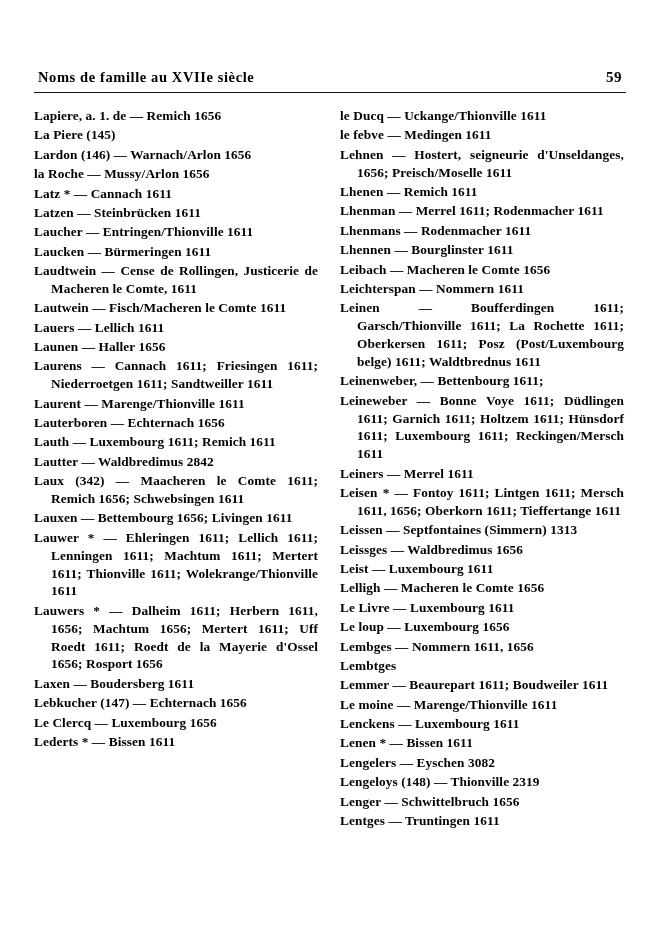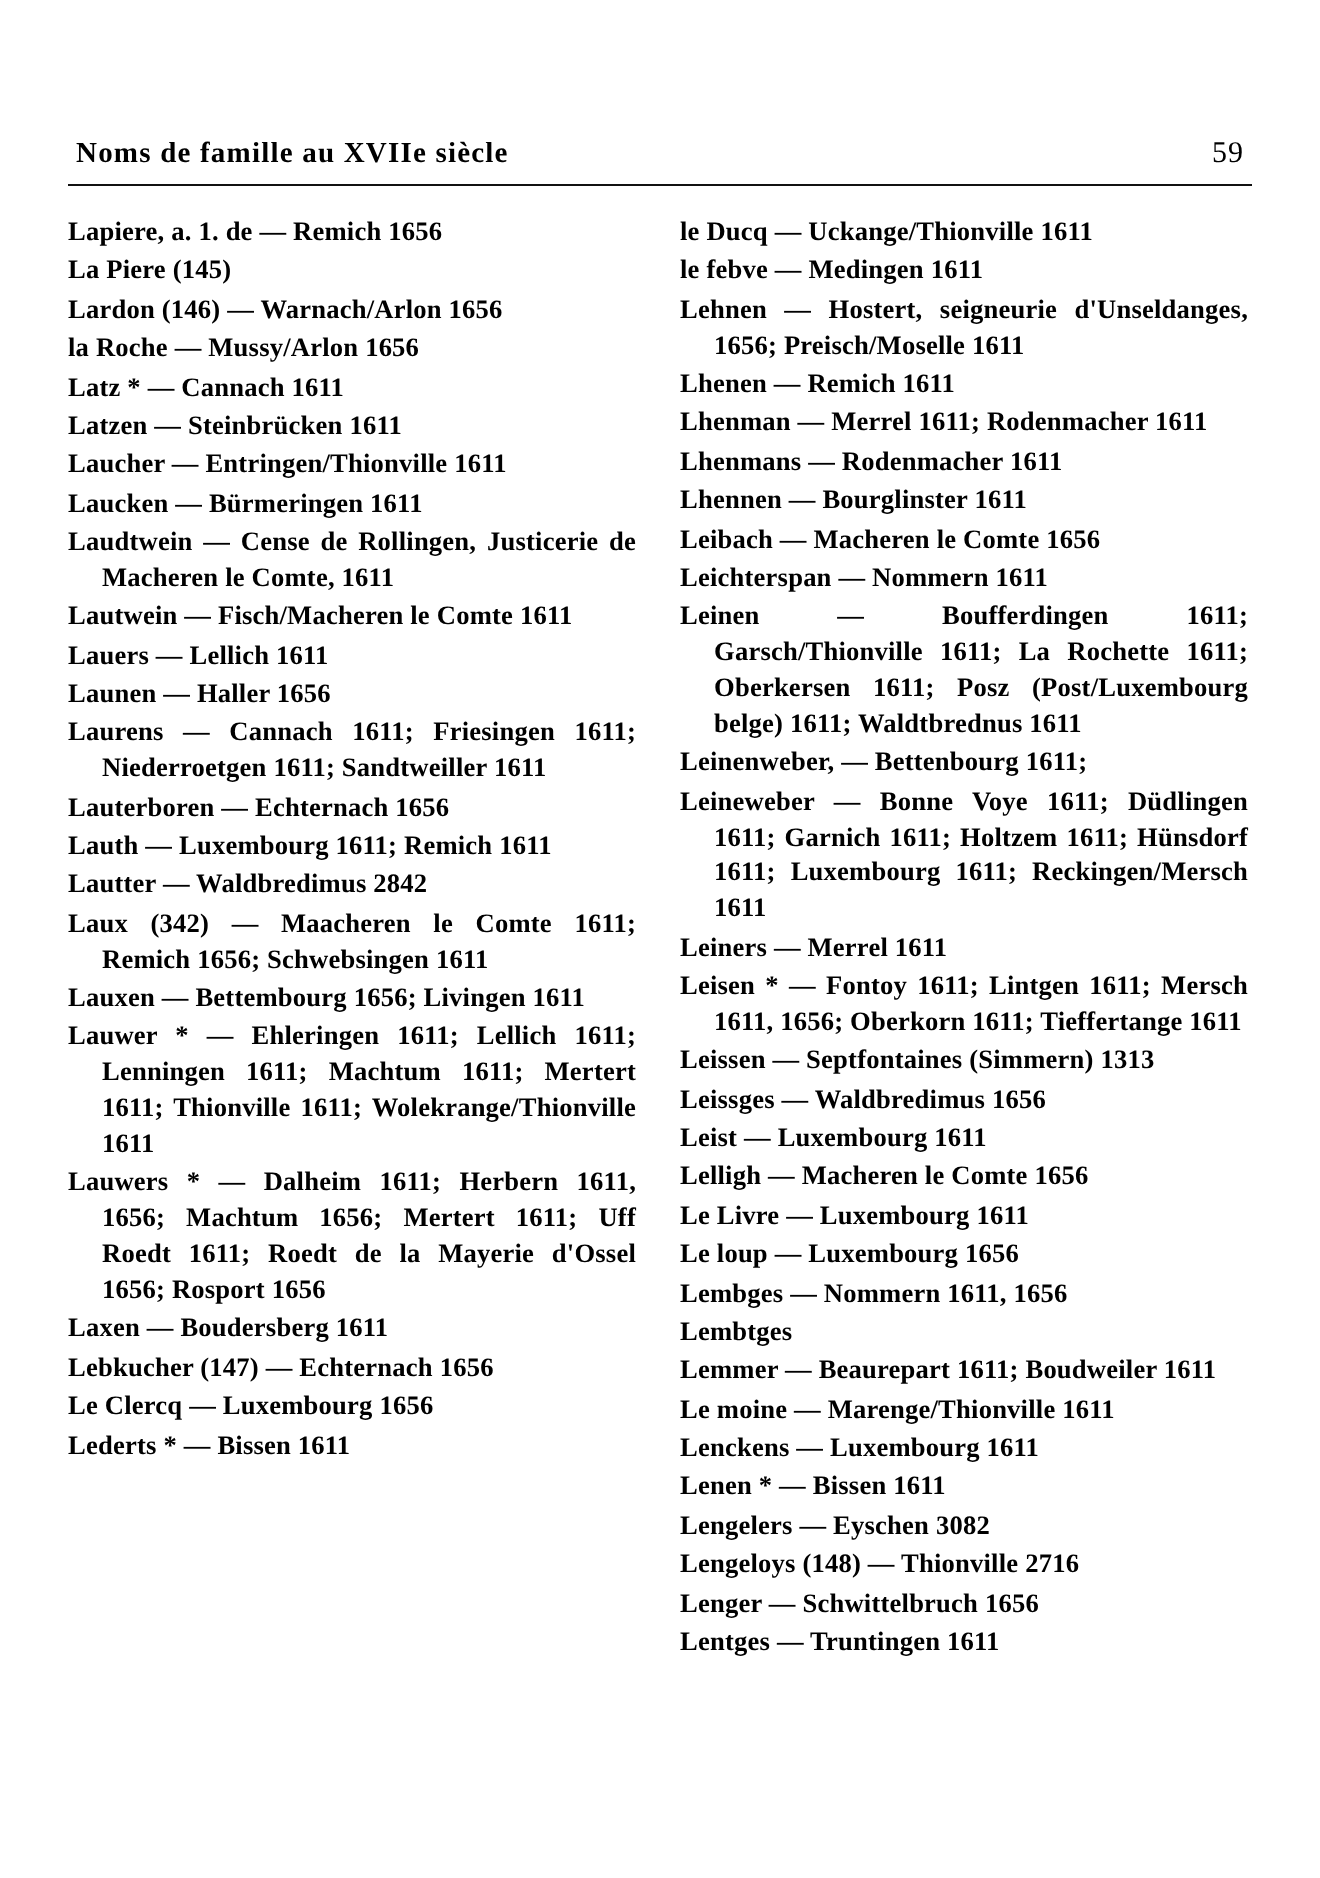--- a/index.html
+++ b/index.html
@@ -29,21 +29,21 @@
     letter-spacing: 0.5px;
     padding: 0 4px 6px 4px;
     border-bottom: 1.6px solid #111;
     margin-bottom: 14px;
   }
   .header-title {
     font-weight: bold;
     letter-spacing: 0.6px;
   }
   .header-page {
-    font-weight: normal;
+    font-weight: bold;
     font-size: 15px;
   }
   .columns {
     display: flex;
     gap: 22px;
     align-items: flex-start;
   }
   .col {
     width: 284px;
     flex: 0 0 284px;
@@ -82,20 +82,21 @@
       <p class="entry bold">la Roche — Mussy/Arlon 1656</p>
       <p class="entry bold">Latz * — Cannach 1611</p>
       <p class="entry bold">Latzen — Steinbrücken 1611</p>
       <p class="entry bold just">Laucher — Entringen/Thionville 1611</p>
       <p class="entry bold">Laucken — Bürmeringen 1611</p>
       <p class="entry bold just">Laudtwein — Cense de Rollingen, Justicerie de Macheren le Comte, 1611</p>
       <p class="entry bold just">Lautwein — Fisch/Macheren le Comte 1611</p>
       <p class="entry bold">Lauers — Lellich 1611</p>
       <p class="entry bold">Launen — Haller 1656</p>
       <p class="entry bold just">Laurens — Cannach 1611; Friesingen 1611; Niederroetgen 1611; Sandtweiller 1611</p>
+      <p class="entry bold">Laurent — Marenge/Thionville 1611</p>
       <p class="entry bold">Lauterboren — Echternach 1656</p>
       <p class="entry bold just">Lauth — Luxembourg 1611; Remich 1611</p>
       <p class="entry bold">Lautter — Waldbredimus 2842</p>
       <p class="entry bold just">Laux (342) — Maacheren le Comte 1611; Remich 1656; Schwebsingen 1611</p>
       <p class="entry bold just">Lauxen — Bettembourg 1656; Livingen 1611</p>
       <p class="entry bold just">Lauwer * — Ehleringen 1611; Lellich 1611; Lenningen 1611; Machtum 1611; Mertert 1611; Thionville 1611; Wolekrange/Thionville 1611</p>
       <p class="entry bold just">Lauwers * — Dalheim 1611; Herbern 1611, 1656; Machtum 1656; Mertert 1611; Uff Roedt 1611; Roedt de la Mayerie d'Ossel 1656; Rosport 1656</p>
       <p class="entry bold">Laxen — Boudersberg 1611</p>
       <p class="entry bold">Lebkucher (147) — Echternach 1656</p>
       <p class="entry bold">Le Clercq — Luxembourg 1656</p>
@@ -123,19 +124,19 @@
       <p class="entry bold">Lelligh — Macheren le Comte 1656</p>
       <p class="entry bold">Le Livre — Luxembourg 1611</p>
       <p class="entry bold">Le loup — Luxembourg 1656</p>
       <p class="entry bold">Lembges — Nommern 1611, 1656</p>
       <p class="entry bold">Lembtges</p>
       <p class="entry bold just">Lemmer — Beaurepart 1611; Boudweiler 1611</p>
       <p class="entry bold just">Le moine — Marenge/Thionville 1611</p>
       <p class="entry bold">Lenckens — Luxembourg 1611</p>
       <p class="entry bold">Lenen * — Bissen 1611</p>
       <p class="entry bold">Lengelers — Eyschen 3082</p>
-      <p class="entry bold">Lengeloys (148) — Thionville 2716</p>
+      <p class="entry bold">Lengeloys (148) — Thionville 2319</p>
       <p class="entry bold">Lenger — Schwittelbruch 1656</p>
       <p class="entry bold">Lentges — Truntingen 1611</p>
     </div>
 
   </div>
 </div>
 
 </body></html>

